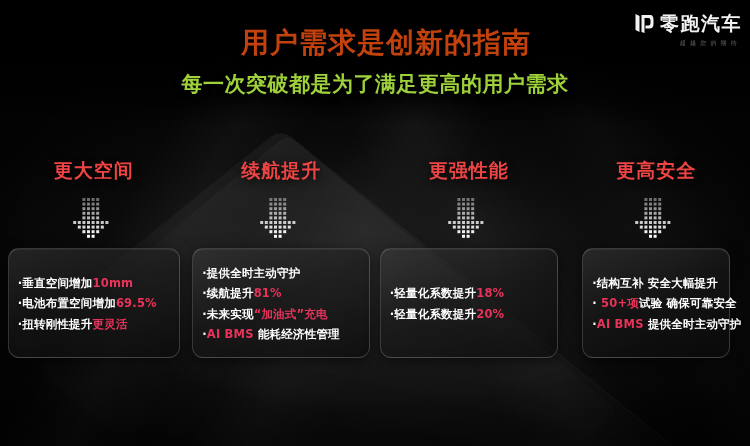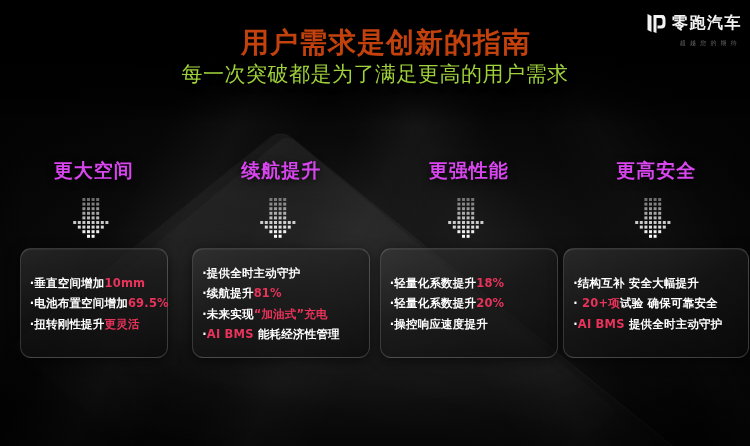--- a/index.html
+++ b/index.html
@@ -62,70 +62,70 @@
 
   
   #logo{
     position:absolute; right:8px; top:12px;
     display:flex; flex-direction:column; align-items:flex-end;
     z-index:6;
   }
   .logo-row{ display:flex; align-items:center; gap:6px; }
   .logo-mark{ width:20px; height:22px; display:block; }
   .logo-word{
-    color:#f2f2f2; font-size:16px; font-weight:bold;
+    color:#f2f2f2; font-size:19px; font-weight:bold;
     letter-spacing:1.5px; line-height:1;
   }
   .logo-tag{
     color:#6a6a6a; font-size:6px; letter-spacing:4.2px;
     margin-top:5px; margin-right:1px;
   }
 
   
   #headline{ position:absolute; left:0; right:0; top:26px; text-align:center; z-index:6; }
   .h-main{
     color:#c2410c; font-size:28px; font-weight:bold; letter-spacing:1px;
     line-height:1.18; text-shadow:0 2px 10px rgba(0,0,0,.85);margin-left:22px;
   }
   .h-sub{
-    color:#9ed13a; font-size:21px; font-weight:normal; letter-spacing:.5px;
-    line-height:1.3; margin-top:2px; text-shadow:0 2px 8px rgba(0,0,0,.8);
+    color:#9ed13a; font-size:21px; font-weight:bold; letter-spacing:.5px;
+    line-height:1.3; margin-top:12px; text-shadow:0 2px 8px rgba(0,0,0,.8);
   }
 
   
   #columns{
     position:absolute; left:0; top:158px; width:750px; height:210px;
     display:flex; z-index:5;
   }
   .col{ flex:1 1 0; position:relative; display:flex; flex-direction:column; align-items:center; }
   .col-title{
-    color:#d946ef; font-size:19px; font-weight:bold; letter-spacing:1px;
+    color:#ef4444; font-size:19px; font-weight:bold; letter-spacing:1px;
     text-shadow:0 2px 8px rgba(0,0,0,.9);
     white-space:nowrap;
   }
   .arrow{ margin-top:14px; }
 
   
   #cards{
     position:absolute; left:0; top:248px; width:750px; height:110px;
     display:flex; z-index:5;
   }
   .card-slot{ flex:1 1 0; display:flex; justify-content:center; }
   .card{
     position:relative;
-    width:148px; min-height:98px;
+    width:172px; min-height:98px;
     border-radius:11px;
     border:1px solid rgba(255,255,255,.17);
     background:linear-gradient(160deg, rgba(60,60,60,.55) 0%, rgba(26,26,26,.6) 45%, rgba(10,10,10,.62) 100%);
     box-shadow:inset 0 1px 0 rgba(255,255,255,.06), 0 3px 14px rgba(0,0,0,.6);
     padding:11px 9px 10px 9px;
     display:flex; flex-direction:column; justify-content:center; gap:6px;
   }
   .card.w-wide{ width:178px; }
-  .card.w-wider{ width:186px; }
+  .card.w-wider{ width:148px; }
   .bullet{
     color:#ffffff; font-size:11.5px; font-weight:bold;
     line-height:1.24; letter-spacing:.2px; white-space:nowrap;
   }
   .hl{ color:#e8335a; }
 
   
   .dotgrid{ display:block; }
 </style>
 </head>
@@ -360,23 +360,22 @@
         <div class="bullet"><span class="">·提供全时主动守护</span></div>
         <div class="bullet"><span class="">·续航提升</span><span class="hl">81%</span></div>
         <div class="bullet"><span class="">·未来实现</span><span class="hl">“加油式”充电</span></div>
         <div class="bullet"><span class="">·</span><span class="hl">AI BMS</span><span class=""> 能耗经济性管理</span></div>
       </div>
     </div>
     <div class="card-slot">
       <div class="card w-wide">
         <div class="bullet"><span class="">·轻量化系数提升</span><span class="hl">18%</span></div>
         <div class="bullet"><span class="">·轻量化系数提升</span><span class="hl">20%</span></div>
-        <div class="bullet"><span class="">·操控响应速度提升</span></div>
       </div>
     </div>
     <div class="card-slot">
       <div class="card w-wider">
         <div class="bullet"><span class="">·结构互补 安全大幅提升</span></div>
-        <div class="bullet"><span class="">· </span><span class="hl">20+项</span><span class="">试验 确保可靠安全</span></div>
+        <div class="bullet"><span class="">· </span><span class="hl">50+项</span><span class="">试验 确保可靠安全</span></div>
         <div class="bullet"><span class="">·</span><span class="hl">AI BMS</span><span class=""> 提供全时主动守护</span></div>
       </div>
     </div>
   </div>
 
 </body></html>

